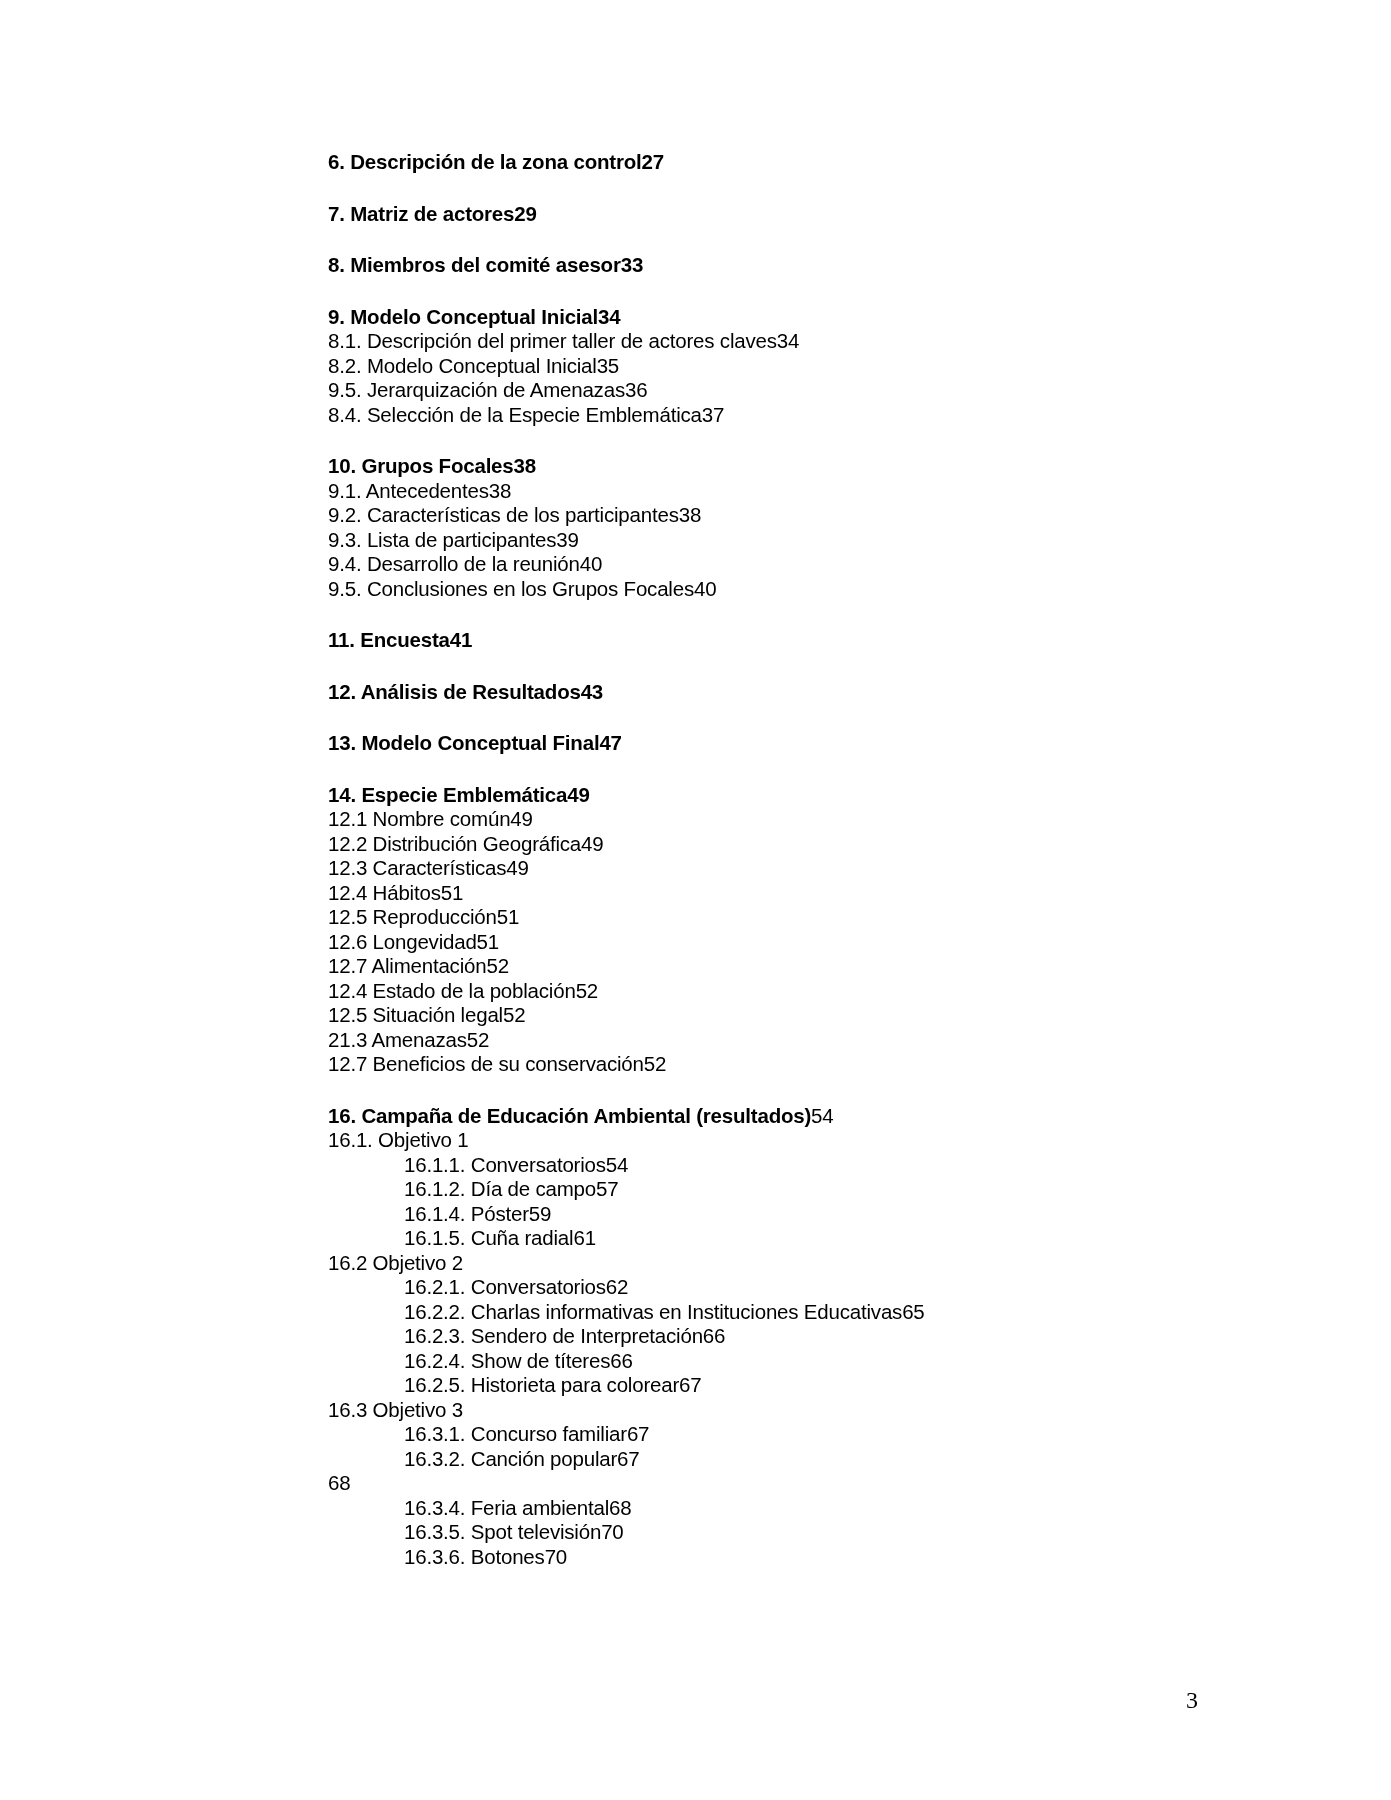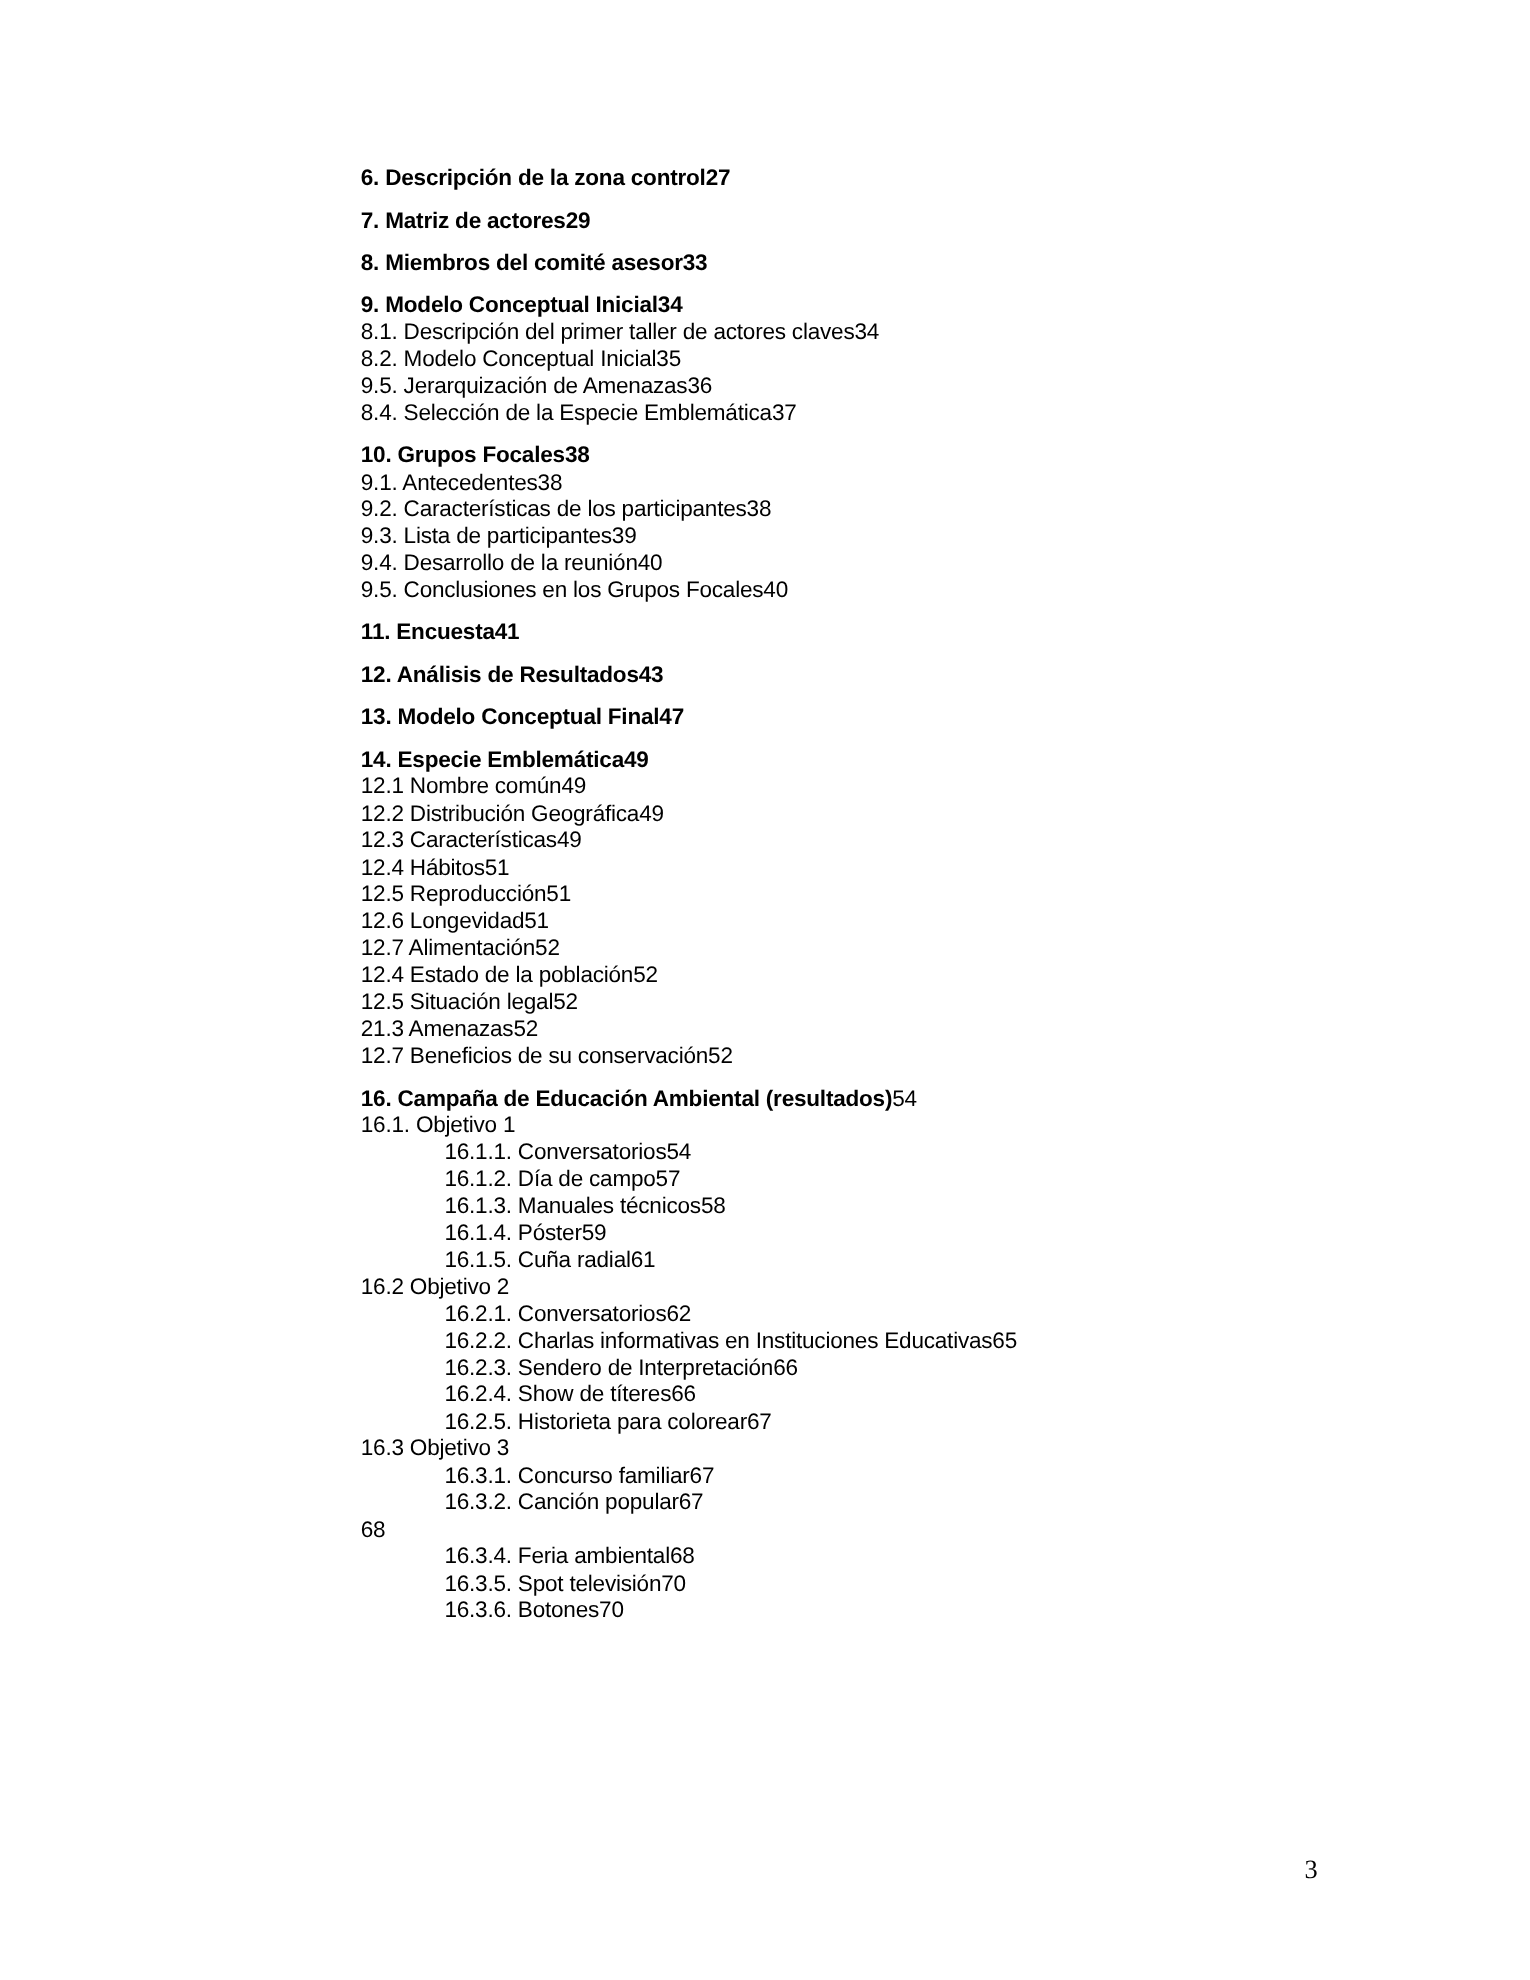--- a/index.html
+++ b/index.html
@@ -24,21 +24,21 @@
       letter-spacing: -0.2px;
     }
     .row {
       display: flex;
       align-items: baseline;
       height: 24.5px;
       line-height: 24.5px;
       white-space: nowrap;
     }
     .row.bold { font-weight: bold; }
-    .row.gap { margin-top: 14px; }
+    .row.gap { margin-top: 27px; }
     .row.indent .title { padding-left: 76px; }
     .row .page.normal { font-weight: normal; }
     #page-number {
       position: absolute;
       left: 1186px;
       top: 1687px;
       font-family: "Liberation Serif", serif;
       font-size: 24px;
     }
   </style>
@@ -172,24 +172,20 @@
     </div>
     <div class="row indent">
       <span class="title">16.1.1. Conversatorios</span>
       <span class="page">54</span>
     </div>
     <div class="row indent">
       <span class="title">16.1.2. Día de campo</span>
       <span class="page">57</span>
     </div>
     <div class="row indent">
-      <span class="title">16.1.3. Manuales técnicos</span>
-      <span class="page">58</span>
-    </div>
-    <div class="row indent">
       <span class="title">16.1.4. Póster</span>
       <span class="page">59</span>
     </div>
     <div class="row indent">
       <span class="title">16.1.5. Cuña radial</span>
       <span class="page">61</span>
     </div>
     <div class="row">
       <span class="title">16.2 Objetivo 2</span>
       <span class="page"></span>

